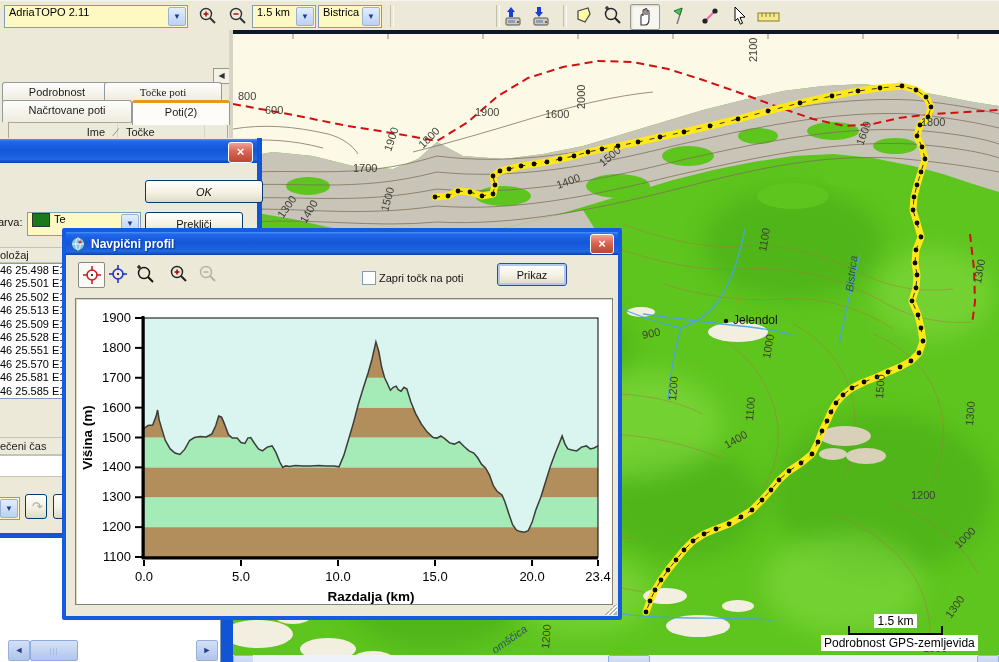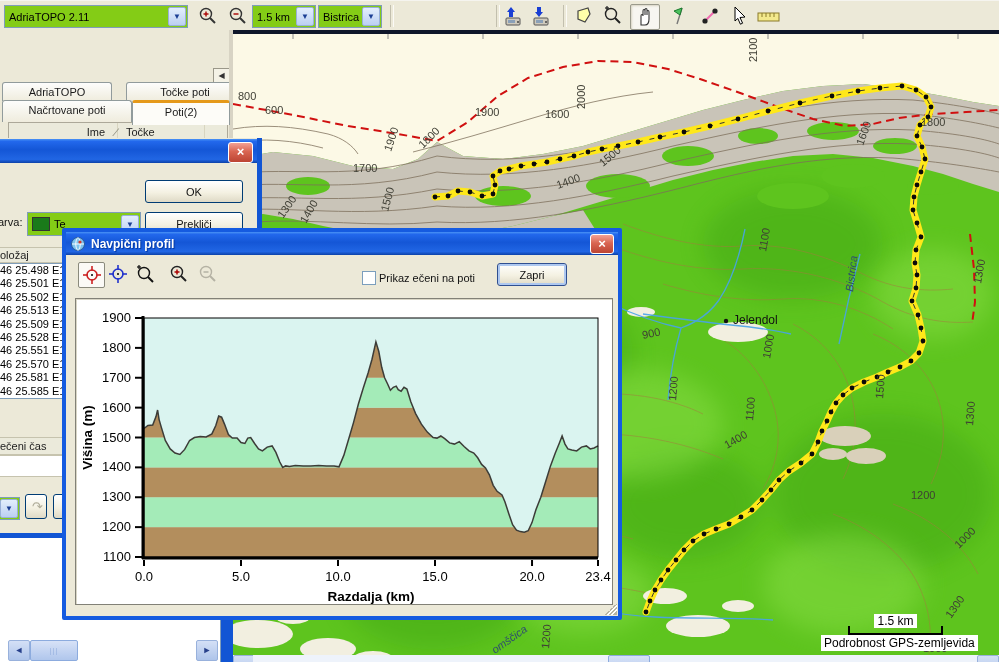--- a/index.html
+++ b/index.html
@@ -3,22 +3,22 @@
 <meta charset="utf-8">
 <style>
   html,body{margin:0;padding:0;}
   body{width:999px;height:662px;overflow:hidden;position:relative;
        font-family:"Liberation Sans","DejaVu Sans",sans-serif;font-size:11px;
        background:#ece9d8;}
   .abs{position:absolute;}
   
   #toolbar{left:0;top:0;width:999px;height:30px;background:#ece9d8;
            border-top:1px solid #f5f4ef;border-bottom:1px solid #b8b4a2;}
-  .combo{position:absolute;height:21px;background:#84cc16;border:1px solid #7f9db9;
-         display:flex;align-items:center;}
+  .combo{position:absolute;height:21px;background:#fef9c3;border:1px solid #7f9db9;
+         display:flex;}
   .combo .val{flex:1;padding:0 4px;white-space:nowrap;overflow:hidden;}
   .combo .cbtn{width:16px;height:17px;margin:1px;border:1px solid #9ab0d8;border-radius:2px;
          background:linear-gradient(180deg,#e3eefc,#bcd0f2);display:flex;align-items:center;justify-content:center;
          color:#1c3f94;font-size:8px;}
   .tbtn{position:absolute;top:3px;width:26px;height:24px;display:flex;align-items:center;justify-content:center;}
   .tbtn.pressed{border:1px solid #9a9a8c;border-radius:2px;background:#f7f6f1;box-shadow:inset 1px 1px 2px #d8d4c4;}
   .tsep{position:absolute;top:4px;width:2px;height:22px;border-left:1px solid #c2bfae;border-right:1px solid #fbfaf6;}
   
   #left-panel{left:0;top:30px;width:230px;height:632px;background:#ece9d8;}
   #splitter{left:229px;top:30px;width:4px;height:632px;background:#d8d4c4;border-right:1px solid #9a9789;}
@@ -177,23 +177,23 @@
       <line x1="14" y1="8" x2="14" y2="12" stroke="#8a7a2a"></line>
         <line x1="18" y1="8" x2="18" y2="12" stroke="#8a7a2a"></line>
     </svg>
   </div>
 </div>
 
 <div id="left-panel" class="abs">
   <div id="collapse-btn" class="abs">◀</div>
   <div id="tabs">
       <div class="tab" style="left: 2px; top: 52px; width: 108px; height: 18px;">
-        <span class="lbl">AdriaTOPO</span>
+        <span class="lbl">Podrobnost</span>
       </div>
-      <div class="tab" style="left: 126px; top: 52px; width: 116px; height: 18px;">
+      <div class="tab" style="left: 104px; top: 52px; width: 116px; height: 18px; font-family: Liberation Serif, serif;">
         <span class="lbl">Točke poti</span>
       </div>
       <div class="tab" style="left: 2px; top: 70px; width: 128px; height: 21px;">
         <span class="lbl">Načrtovane poti</span>
       </div>
       <div class="tab active" style="left: 132px; top: 70px; width: 96px; height: 22px;">
         <span class="lbl">Poti(2)</span>
       </div>
     </div>
   <div id="panel-table" class="abs">
@@ -459,21 +459,21 @@
   <span class="sb-thumb" style="left:40px;top:112px;width:46px;height:19px;">|||</span>
   <span class="sb-arrow" style="left:206px;top:112px;">►</span>
 </div>
 
 <div id="track-dialog" class="abs">
   <div class="frame-r"></div>
   <div class="frame-b"></div>
   <div class="titlebar tb abs">
     <div class="closebtn" style="right:4px;top:3px;width:23px;height:19px;line-height:18px;font-size:13px;">×</div>
   </div>
-  <button class="xpbtn" style="left:185px;top:42px;width:98px;height:23px;">OK</button>
+  <button class="xpbtn" style="left:185px;top:42px;width:118px;height:23px;font-style:italic;">OK</button>
   <button class="xpbtn" style="left:185px;top:74px;width:98px;height:23px;">Prekliči</button>
   <span class="abs" style="left:38px;top:78px;color:#111;">arva:</span>
   <div class="combo" style="left:67px;top:74px;width:112px;height:22px;">
     <span style="width:16px;height:12px;background:#1a7a1a;border:1px solid #333;margin-left:4px;"></span>
     <span class="val">Te</span>
     <span class="cbtn">▼</span>
   </div>
   <div class="hdrstrip" style="left:0;top:109px;width:190px;height:16px;padding:1px 0 0 40px;box-sizing:border-box;">oložaj</div>
   <div class="abs" style="left:0;top:125px;width:190px;height:134px;background:#fff;border:1px solid #7f9db9;border-left:none;overflow:hidden;">
     <div id="coord-list">
@@ -546,22 +546,22 @@
     </svg>
   </div>
   <div class="ptoolbtn" style="left:128px;top:30px;">
     <svg width="22" height="22">
       <circle cx="10" cy="9" r="5.5" fill="none" stroke="#b5b2a4" stroke-width="1.4"></circle>
       <line x1="14" y1="13" x2="19" y2="18" stroke="#b5b2a4" stroke-width="2"></line>
       <line x1="7.5" y1="9" x2="12.5" y2="9" stroke="#b5b2a4" stroke-width="1.5"></line>
     </svg>
   </div>
   <span class="checkbox" style="left:296px;top:39px;"></span>
-  <span class="abs" style="left:313px;top:40px;color:#111;">Prikaz ečeni na poti</span>
-  <button id="zapri-btn" class="xpbtn" style="left:431px;top:31px;width:70px;height:23px;border-color:#2f4f90;">Zapri</button>
+  <span class="abs" style="left:313px;top:40px;color:#111;">Zapri točk na poti</span>
+  <button id="zapri-btn" class="xpbtn" style="left:431px;top:31px;width:70px;height:23px;border-color:#2f4f90;">Prikaz</button>
   <div id="chart-panel" class="abs">
     <svg id="profile-chart" width="536" height="305" viewBox="0 0 536 305">
         <rect x="68" y="19" width="454" height="239" fill="#daf4f0"></rect>
         <defs>
           <clipPath id="terrainClip">
             <polygon points="68.0,129.5 71.9,126.5 76.7,126.0 80.0,117.6 81.6,111.0 83.1,120.6 85.5,128.9 89.3,141.5 94.2,149.9 99.0,154.0 103.9,155.5 108.7,150.4 113.6,141.5 118.4,138.5 124.3,137.6 130.1,137.9 135.9,134.9 139.8,126.5 142.7,117.0 145.6,118.2 148.5,125.1 152.4,135.5 156.3,139.1 161.1,139.1 165.0,143.6 168.9,144.5 171.8,139.1 174.7,138.5 178.6,144.5 182.5,149.9 186.4,151.9 191.2,148.1 196.1,146.9 199.9,153.4 203.8,163.0 206.7,168.4 209.6,166.9 213.5,167.5 219.3,166.6 227.1,166.9 234.9,166.9 242.6,166.6 250.4,166.9 258.1,166.9 263.0,167.8 267.8,156.4 272.7,140.0 277.5,123.6 282.4,105.0 287.2,89.2 292.1,74.0 296.0,60.2 299.9,42.9 302.8,52.5 305.7,68.3 308.6,78.8 311.5,84.7 314.4,91.3 317.3,88.3 320.2,87.1 322.2,90.7 325.1,92.2 328.0,88.3 330.9,90.1 334.8,102.7 339.6,114.6 345.4,125.1 351.3,133.1 357.1,138.5 361.0,139.1 364.8,137.0 368.7,139.7 373.6,143.9 378.4,145.1 383.3,142.7 388.1,147.5 393.0,151.9 397.8,154.0 401.7,158.8 405.6,165.4 409.5,169.0 413.4,175.8 417.2,186.3 421.1,192.3 426.0,195.9 428.9,202.7 432.8,214.7 436.6,225.7 440.5,231.1 444.4,232.6 448.3,233.2 452.2,231.7 456.0,223.6 459.9,210.8 464.8,198.3 469.6,182.7 474.5,166.9 479.3,154.0 483.2,144.5 486.1,137.0 489.0,145.1 491.9,149.9 495.8,151.0 500.7,151.9 505.5,148.1 510.4,146.9 514.2,149.9 518.1,149.0 522.0,146.9 522,258 68,258"></polygon>
           </clipPath>
         </defs>
         <g clip-path="url(#terrainClip)">
           <rect x="68" y="228.125" width="454" height="29.875" fill="#b38e5d"></rect>

